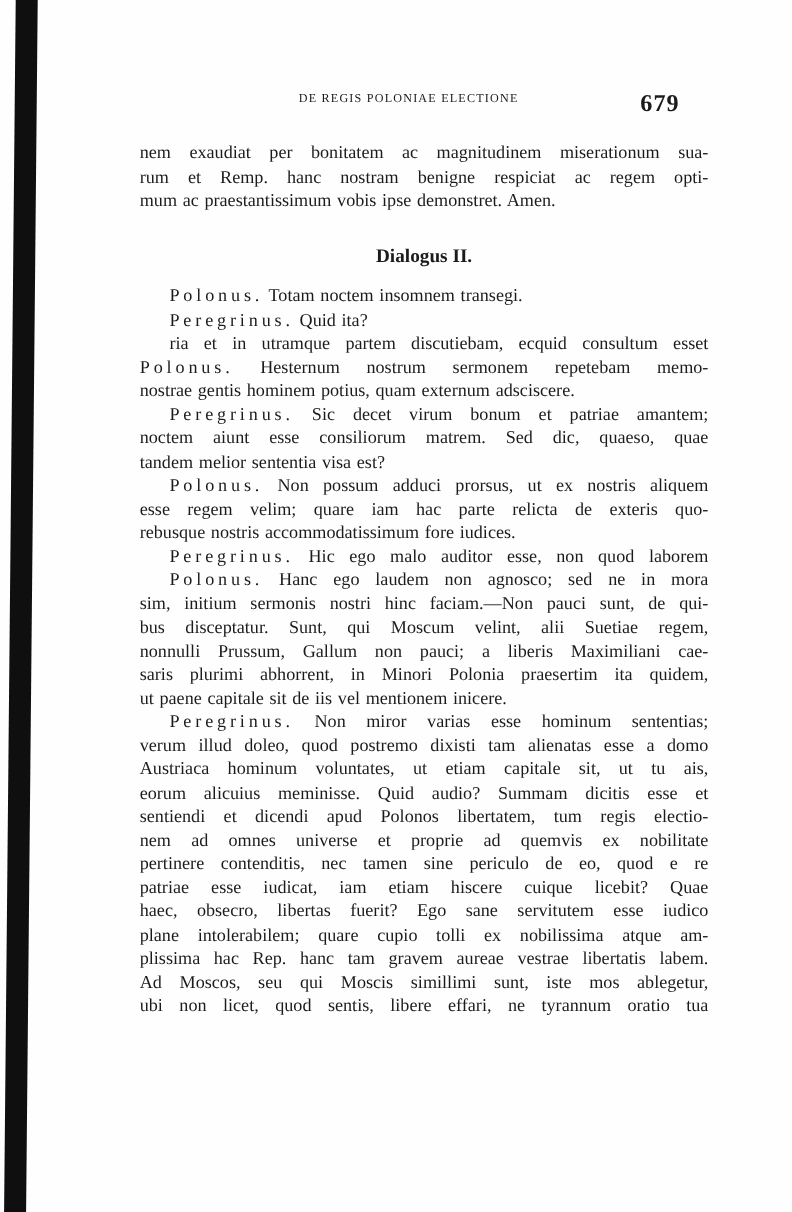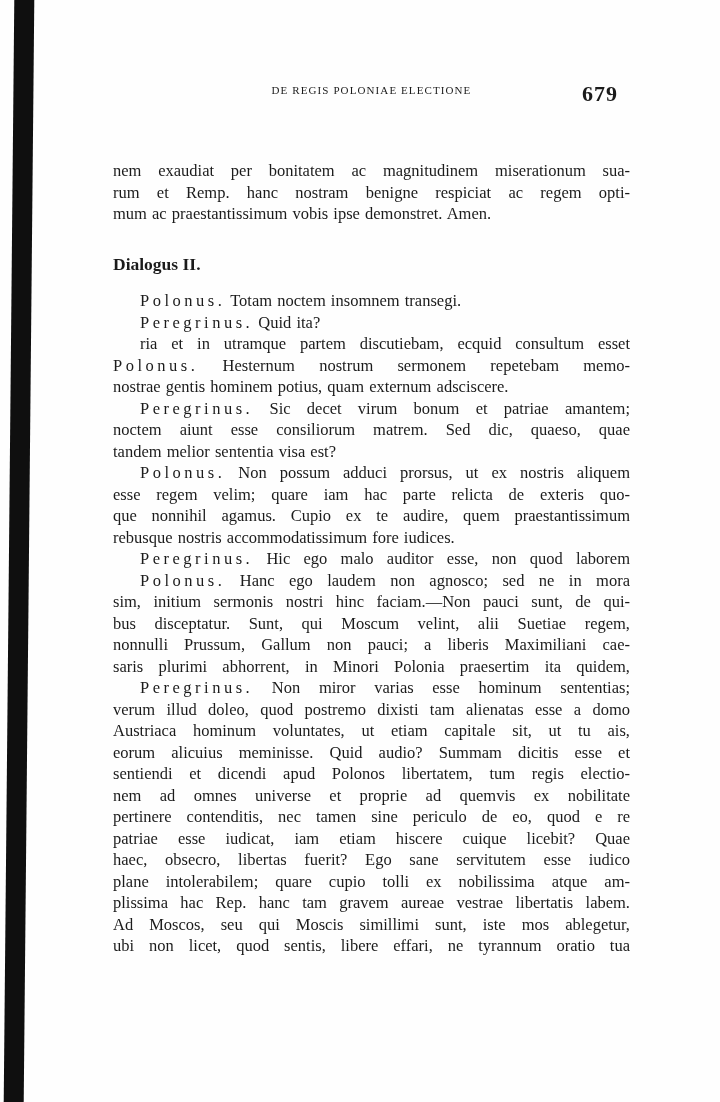--- a/index.html
+++ b/index.html
@@ -22,34 +22,34 @@
   .header-title {
     display: block; text-align: center;
     font-size: 11px; letter-spacing: 1.1px;
     color: var(--ink, #1b1b1b);
   }
   .page-number {
     position: absolute; right: 12px; top: -3px;
     font-size: 22px; font-weight: bold; letter-spacing: 1px; text-align: right;
   }
   .body-text {
-    position: absolute; left: 113px; top: 128px; width: 517px;
-    font-size: 16.5px; line-height: 21.5px; margin-top: 32px;
+    position: absolute; left: 127px; top: 128px; width: 517px;
+    font-size: 16.5px; line-height: 21.5px;
   }
   .para { margin: 0; }
   .line {
     text-align: justify;
     text-align-last: justify;
     word-spacing: 1px;
   }
   .line.ragged { text-align-last: left; }
   .para.indent .line:first-child { text-indent: 27px; }
   .speaker { letter-spacing: 3.5px; }
   .section-heading {
-    text-align: left; font-weight: bold;
+    text-align: center; font-weight: bold;
     font-size: 17.5px; line-height: 21.5px;
     margin: 29px 0 15px 0;
   }
 </style>
 </head>
 <body style="--paper: #fefefe; --ink: #1b1b1b; --bar: #0f0f0f;">
 
 <div class="scan-bar"></div>
 
 <div class="running-header">
@@ -76,32 +76,32 @@
       <div class="line ragged">nostrae gentis hominem potius, quam externum adsciscere.</div>
     </div>
     <div class="para indent">
       <div class="line"><span class="speaker">Peregrinus.</span> <span>Sic decet virum bonum et patriae amantem;</span></div>
       <div class="line">noctem aiunt esse consiliorum matrem. Sed dic, quaeso, quae</div>
       <div class="line ragged">tandem melior sententia visa est?</div>
     </div>
     <div class="para indent">
       <div class="line"><span class="speaker">Polonus.</span> <span>Non possum adduci prorsus, ut ex nostris aliquem</span></div>
       <div class="line">esse regem velim; quare iam hac parte relicta de exteris quo-</div>
-      <div class="line">que nonnihil agamus. Cupio ex te audire, quem praestantissimum</div>
       <div class="line ragged">rebusque nostris accommodatissimum fore iudices.</div>
     </div>
     <div class="para indent">
       <div class="line"><span class="speaker">Peregrinus.</span> <span>Hic ego malo auditor esse, non quod laborem</span></div>
     </div>
     <div class="para indent">
       <div class="line"><span class="speaker">Polonus.</span> <span>Hanc ego laudem non agnosco; sed ne in mora</span></div>
       <div class="line">sim, initium sermonis nostri hinc faciam.—Non pauci sunt, de qui-</div>
       <div class="line">bus disceptatur. Sunt, qui Moscum velint, alii Suetiae regem,</div>
       <div class="line">nonnulli Prussum, Gallum non pauci; a liberis Maximiliani cae-</div>
       <div class="line">saris plurimi abhorrent, in Minori Polonia praesertim ita quidem,</div>
+      <div class="line ragged">ut paene capitale sit de iis vel mentionem inicere.</div>
     </div>
     <div class="para indent">
       <div class="line"><span class="speaker">Peregrinus.</span> <span>Non miror varias esse hominum sententias;</span></div>
       <div class="line">verum illud doleo, quod postremo dixisti tam alienatas esse a domo</div>
       <div class="line">Austriaca hominum voluntates, ut etiam capitale sit, ut tu ais,</div>
       <div class="line">eorum alicuius meminisse. Quid audio? Summam dicitis esse et</div>
       <div class="line">sentiendi et dicendi apud Polonos libertatem, tum regis electio-</div>
       <div class="line">nem ad omnes universe et proprie ad quemvis ex nobilitate</div>
       <div class="line">pertinere contenditis, nec tamen sine periculo de eo, quod e re</div>
       <div class="line">patriae esse iudicat, iam etiam hiscere cuique licebit? Quae</div>

